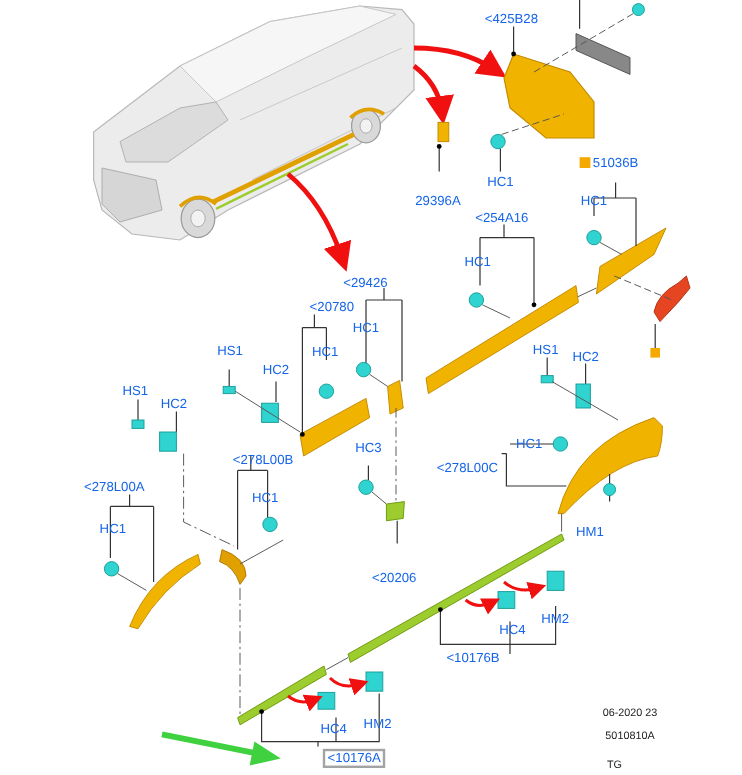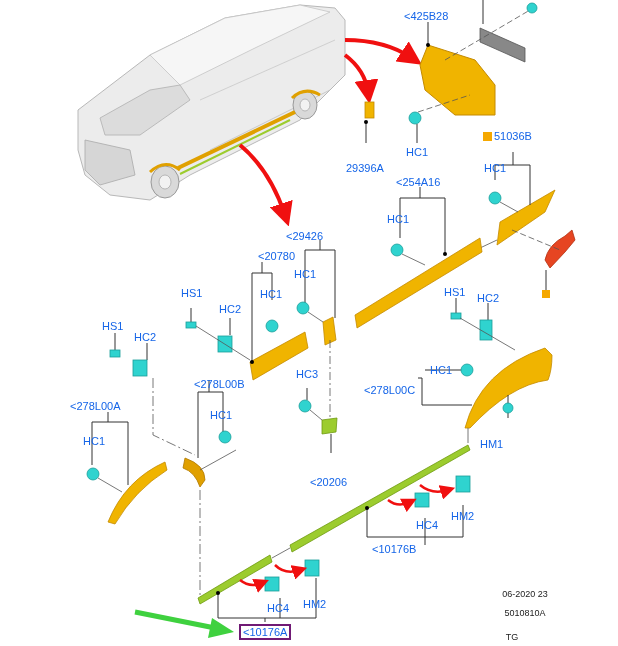--- a/index.html
+++ b/index.html
@@ -3,21 +3,21 @@
 <meta charset="utf-8">
 <style>
   html, body { margin:0; padding:0; background:#ffffff; }
   body { width:618px; height:646px; position:relative; overflow:hidden;
          font-family:"Liberation Sans", sans-serif; }
   #diagram { position:absolute; left:0; top:0; width:618px; height:646px; }
   .lbl { position:absolute; font-family:"Liberation Sans", sans-serif; font-weight:normal;
          font-size:11px; color:#1565e8; white-space:nowrap; line-height:12px; }
   .ref { position:absolute; font-family:Liberation Sans, sans-serif; font-size:9px;
          color:#222; text-align:center; width:70px; line-height:12px; }
-  .hilite { border:2px solid #701a75; padding:0 2px; }
+  .hilite { border:2px solid #a3a3a3; padding:0 2px;margin-left:30px; }
   .sq { display:inline-block; width:9px; height:9px; background:#f5a800; margin-right:2px; vertical-align:-1px; }
 </style>
 </head>
 <body>
 
 <svg id="diagram" viewBox="0 0 618 646" xmlns="http://www.w3.org/2000/svg">
   <defs>
     <marker id="ah" markerWidth="6" markerHeight="6" refX="3" refY="3" orient="auto">
       <path d="M0,0 L6,3 L0,6 z" fill="#f01010"></path>
     </marker>

